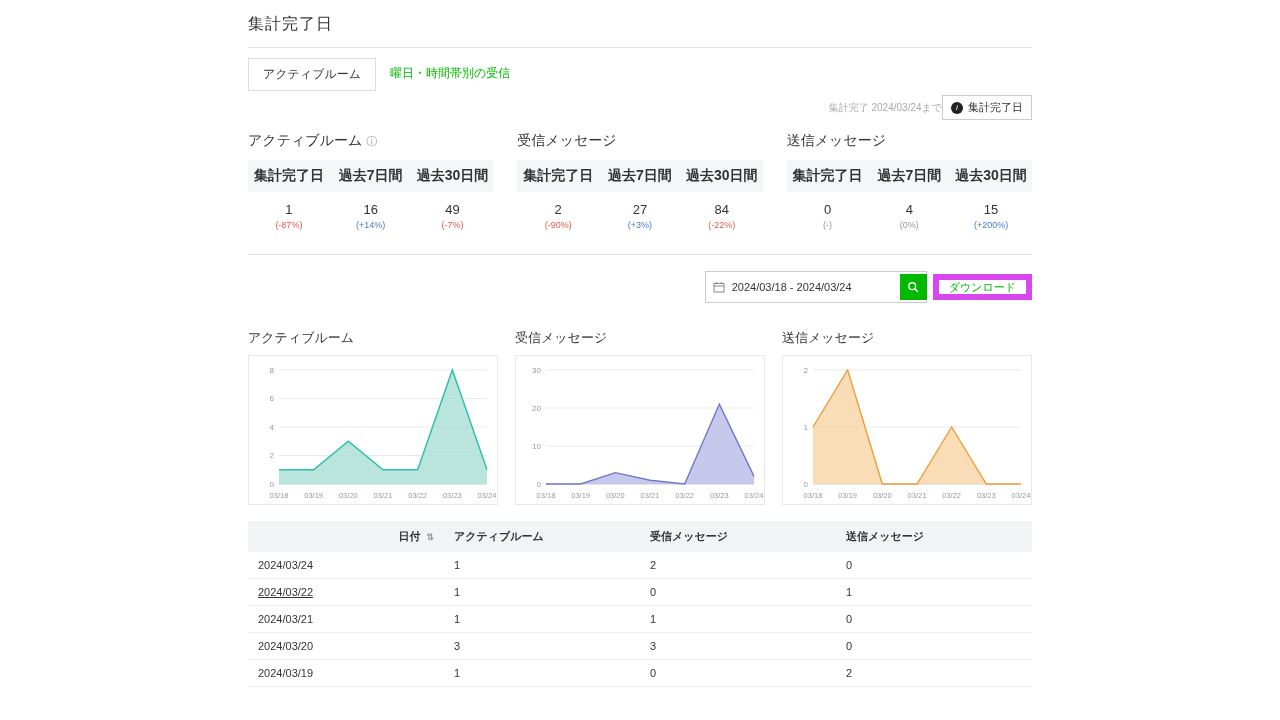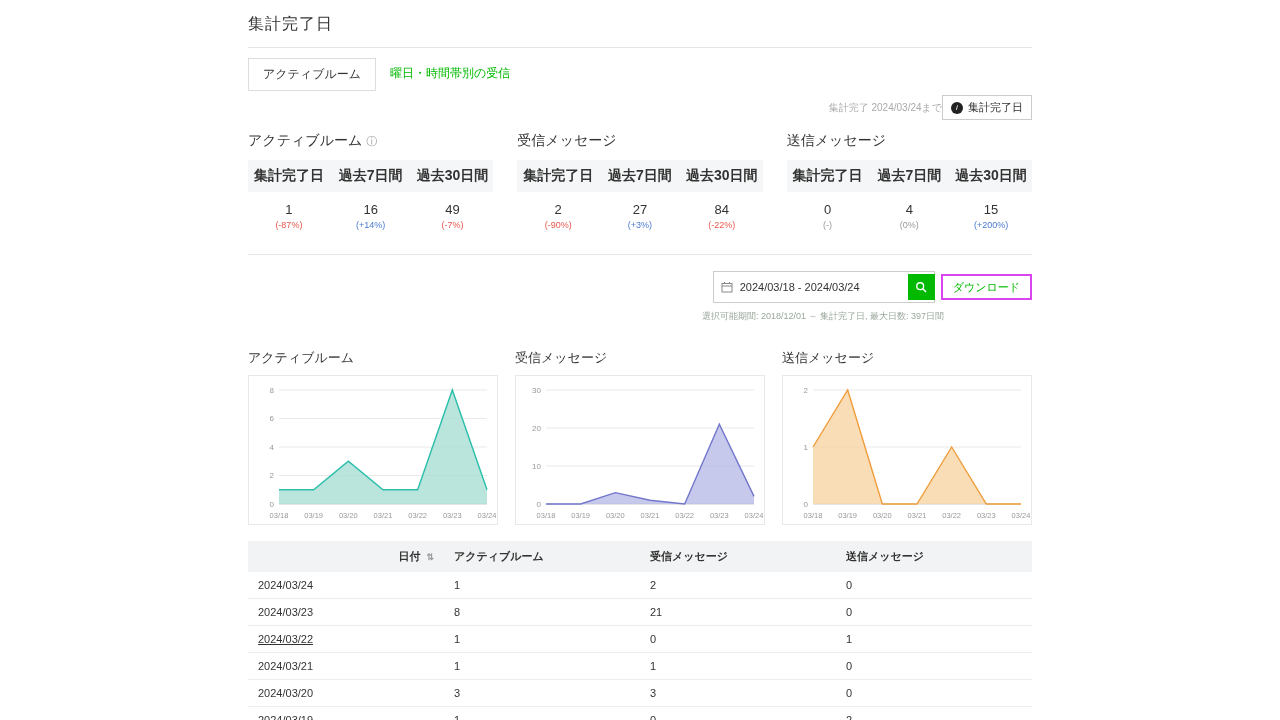--- a/index.html
+++ b/index.html
@@ -36,21 +36,21 @@
 
   .filter-wrap { margin-top:16px; }
   .filter-row { display:flex; justify-content:flex-end; align-items:center; gap:6px; }
   .date-group { display:flex; align-items:center; border:1px solid #ccc; height:32px; background:#fff; }
   .cal-btn { width:26px; height:24px; display:flex; align-items:center; justify-content:center;
              background:#fff; border:none; cursor:pointer; }
   .date-input { border:none; outline:none; font-size:11px; color:#333; width:168px; height:24px;
                 font-family:"Liberation Sans", sans-serif; }
   .search-btn { width:27px; height:26px; background:#00b900; border:none; display:flex; align-items:center;
                 justify-content:center; cursor:pointer; margin:-1px -1px -1px 0; }
-  .download-btn { height:26px; border:2px solid #d946ef; color:#00b900; background:#fff; font-size:11px;
+  .download-btn { height:26px; border:6px solid #d946ef; color:#00b900; background:#fff; font-size:11px;
                   padding:0 10px; cursor:pointer; font-family:"Liberation Sans", sans-serif; }
   .filter-note { font-size:9px; color:#99a89b; text-align:right; margin-top:7px; margin-right:88px; }
 
   .charts { display:grid; grid-template-columns:repeat(3,1fr); gap:17px; margin-top:26px; }
   .chart-title { font-size:13px; margin-bottom:8px; }
   .chart-box { border:1px solid #e8e8e8; height:150px; background:#fff; }
   svg.chart { width:100%; height:100%; display:block; }
 
   table { width:100%; border-collapse:collapse; margin-top:16px; }
   thead th { background:#f2f3f4; font-size:11px; text-align:left; padding:8px 10px; font-weight:bold; }
@@ -175,21 +175,20 @@
         <input class="date-input" type="text" value="2024/03/18 - 2024/03/24" style="">
         <button class="search-btn">
           <svg width="13" height="13" viewBox="0 0 13 13">
             <circle cx="5.2" cy="5.2" r="3.4" fill="none" stroke="#fff" stroke-width="1.4"></circle>
             <line x1="7.8" y1="7.8" x2="11" y2="11" stroke="#fff" stroke-width="1.6"></line>
           </svg>
         </button>
       </div>
       <button class="download-btn">ダウンロード</button>
     </div>
-    <div class="filter-note">選択可能期間: 2018/12/01 ～ 集計完了日, 最大日数: 397日間</div>
   </div>
 
   <div class="charts">
     <div class="chart-card">
       <div class="chart-title">アクティブルーム</div>
       <div class="chart-box">
         <svg class="chart" viewBox="0 0 248 148" preserveAspectRatio="none">
             <line x1="30" y1="128" x2="238" y2="128" stroke="#cccccc" stroke-width="1"></line>
             <text x="25" y="130.5" text-anchor="end" font-size="8" fill="#999">0</text>
             <line x1="30" y1="99.5" x2="238" y2="99.5" stroke="#e9e9e9" stroke-width="1"></line>
@@ -273,26 +272,20 @@
       </tr>
     </thead>
     <tbody>
         <tr>
           <td style="width: 25%;">2024/03/24</td>
           <td style="width: 25%;">1</td>
           <td style="width: 25%;">2</td>
           <td style="width: 25%;">0</td>
         </tr>
         <tr>
-          <td style="width: 25%;">2024/03/23</td>
-          <td style="width: 25%;">8</td>
-          <td style="width: 25%;">21</td>
-          <td style="width: 25%;">0</td>
-        </tr>
-        <tr>
           <td style="width: 25%; text-decoration: underline;">2024/03/22</td>
           <td style="width: 25%;">1</td>
           <td style="width: 25%;">0</td>
           <td style="width: 25%;">1</td>
         </tr>
         <tr>
           <td style="width: 25%;">2024/03/21</td>
           <td style="width: 25%;">1</td>
           <td style="width: 25%;">1</td>
           <td style="width: 25%;">0</td>

